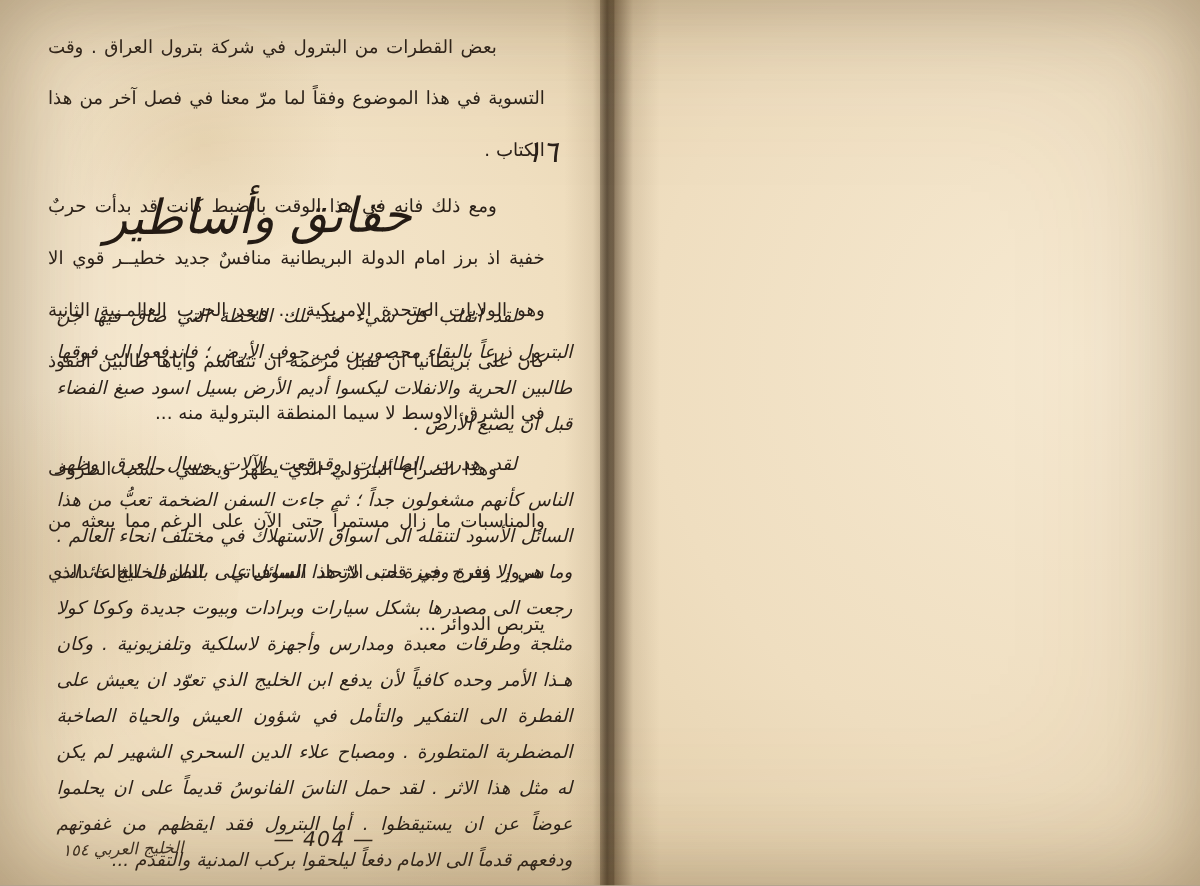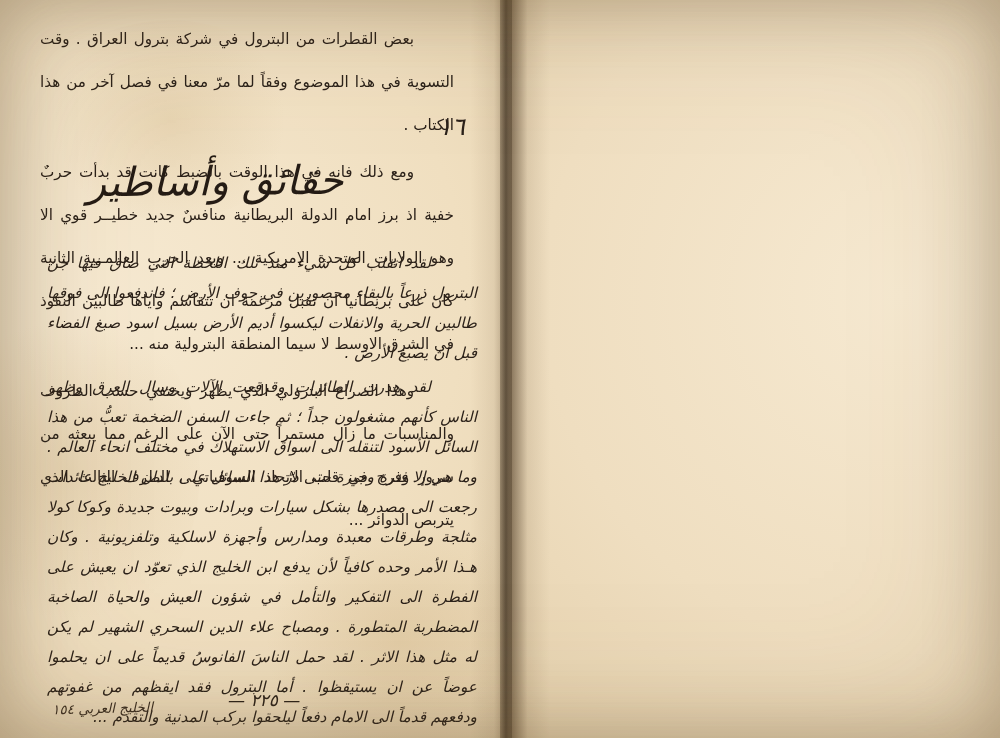--- a/index.html
+++ b/index.html
@@ -169,21 +169,21 @@
 
     <div class="arabic folio-num">١٦</div>
 
     <div class="arabic chapter-title">حقائق وأساطير</div>
 
     <div class="arabic body-left">
       <p>لقد انقلب كل شيء منذ تلك اللحظة التي ضاق فيها جن البترول ذرعاً بالبقاء محصورين في جوف الأرض ؛ فاندفعوا الى فوقها طالبين الحرية والانفلات ليكسوا أديم الأرض بسيل اسود صبغ الفضاء قبل ان يصبغ الأرض .</p>
       <p>لقد هدرت الطائرات وقرقعت الآلات وسال العرق وظهر الناس كأنهم مشغولون جداً ؛ ثم جاءت السفن الضخمة تعبُّ من هذا السائل الأسود لتنقله الى اسواق الاستهلاك في مختلف انحاء العالم . وما هي إلا فترة وجيزة حتى درّ هذا السائل على بلدان الخليج عائدات رجعت الى مصدرها بشكل سيارات وبرادات وبيوت جديدة وكوكا كولا مثلجة وطرقات معبدة ومدارس وأجهزة لاسلكية وتلفزيونية . وكان هـذا الأمر وحده كافياً لأن يدفع ابن الخليج الذي تعوّد ان يعيش على الفطرة الى التفكير والتأمل في شؤون العيش والحياة الصاخبة المضطربة المتطورة . ومصباح علاء الدين السحري الشهير لم يكن له مثل هذا الاثر . لقد حمل الناسَ الفانوسُ قديماً على ان يحلموا عوضاً عن ان يستيقظوا . أما البترول فقد ايقظهم من غفوتهم ودفعهم قدماً الى الامام دفعاً ليلحقوا بركب المدنية والتقدم ...</p>
     </div>
 
-    <div class="arabic page-number pn-left">— ٢٢٥ —</div>
+    <div class="arabic page-number pn-left">— 404 —</div>
 
     <div class="arabic running-foot">الخليج العربي ١٥٤</div>
   </div>
 
   <div class="leaf leaf-right">
 
     <div class="arabic body-right">
       <p>بعض القطرات من البترول في شركة بترول العراق . وقت التسوية في هذا الموضوع وفقاً لما مرّ معنا في فصل آخر من هذا الكتاب .</p>
       <p>ومع ذلك فانه في هذا الوقت بالضبط كانت قد بدأت حربٌ خفية اذ برز امام الدولة البريطانية منافسٌ جديد خطيــر قوي الا وهو الولايات المتحدة الامريكية ... وبعد الحرب العالمــية الثانية كان على بريطانيا ان تقبل مرغمة ان تتقاسم واياها طالبين النفوذ في الشرق الاوسط لا سيما المنطقة البترولية منه ...</p>
       <p>وهذا الصراع البترولي الذي يظهر ويختفي حسب الظروف والمناسبات ما زال مستمراً حتى الآن على الرغم مما يبعثه من سرور وفرح في قلب الاتحاد السوفياتي ، الطرف الثالث الذي يتربص الدوائر ...</p>

